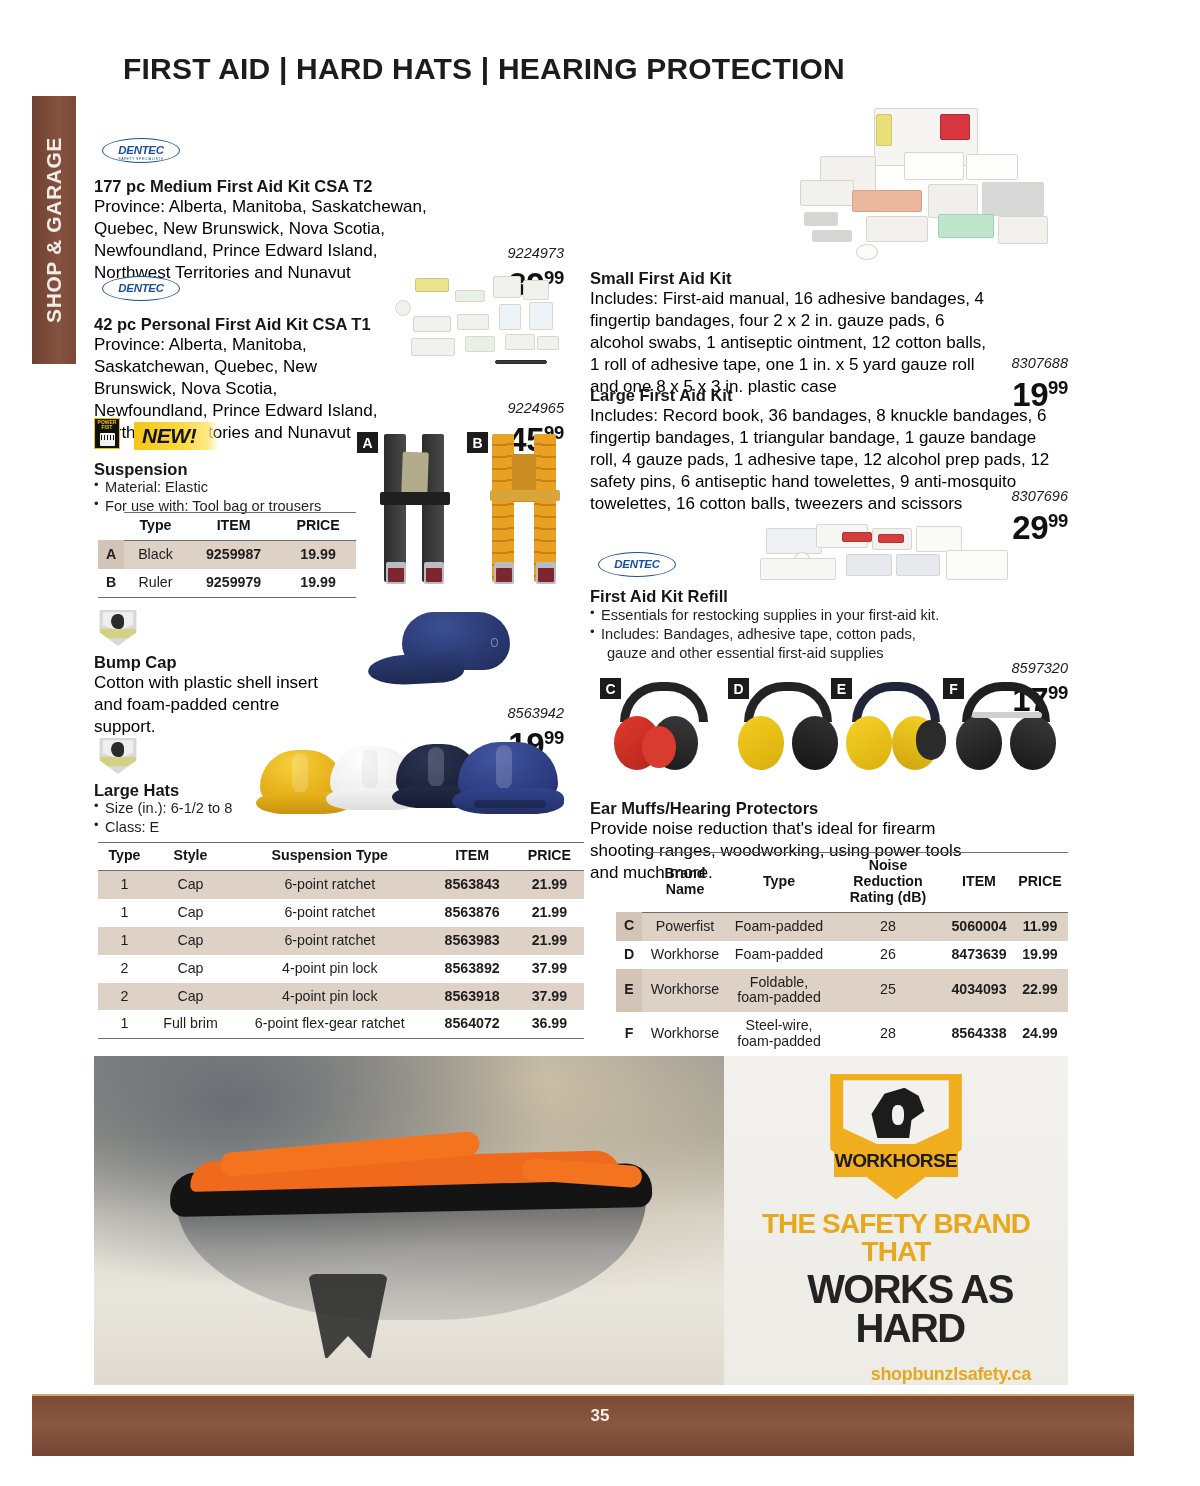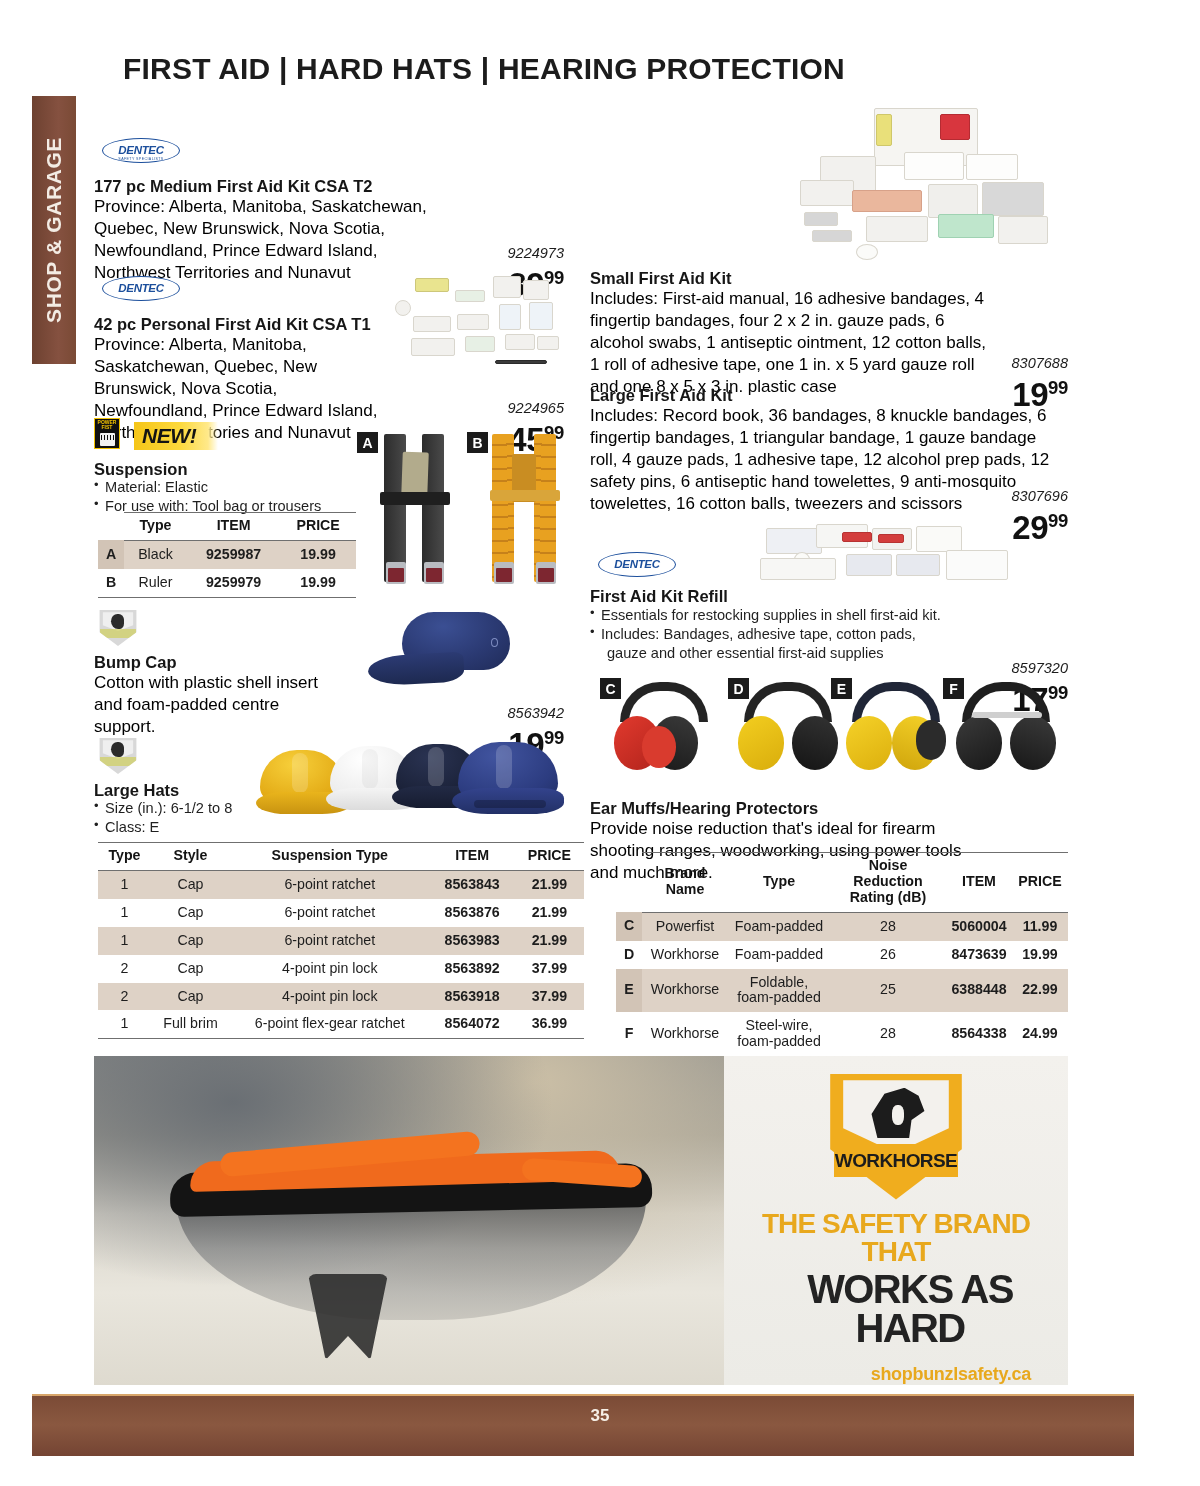--- a/index.html
+++ b/index.html
@@ -645,21 +645,21 @@
   <i style="left:136px; top:30px; width:44px; height:22px; background:#e7e9ef;"></i>
   <i style="left:186px; top:26px; width:62px; height:30px; background:#fbfbfa;"></i>
 </div>
 
 <div class="block" style="left:590px; top:552px; width:478px;">
   <div class="logo-dentec" style="left:8px; top:0;">
     <span class="dt">DENTEC</span>
   </div>
   <div class="prod-title" style="position:absolute; left:0; top:34px;">First Aid Kit Refill</div>
   <div class="bullets" style="position:absolute; left:0; top:54px; width:430px;">
-    <div>Essentials for restocking supplies in shell first-aid kit.</div>
+    <div>Essentials for restocking supplies in your first-aid kit.</div>
     <div>Includes: Bandages, adhesive tape, cotton pads,</div>
     <div class="cont">gauze and other essential first-aid supplies</div>
   </div>
   <div class="priceline" style="left:0; top:108px; width:478px;">
     <span class="sku">8597320</span>
     <span class="leader"></span>
     <span class="price"><span>17</span><sup>99</sup></span>
   </div>
 </div>
 
@@ -727,21 +727,21 @@
         <td>Foam-padded</td>
         <td>26</td>
         <td class="item">8473639</td>
         <td class="price-c">19.99</td>
       </tr>
       <tr class="alt">
         <td class="key">E</td>
         <td>Workhorse</td>
         <td>Foldable, foam-padded</td>
         <td>25</td>
-        <td class="item">6388448</td>
+        <td class="item">4034093</td>
         <td class="price-c">22.99</td>
       </tr>
       <tr>
         <td class="key">F</td>
         <td>Workhorse</td>
         <td>Steel-wire, foam-padded</td>
         <td>28</td>
         <td class="item">8564338</td>
         <td class="price-c">24.99</td>
       </tr>

